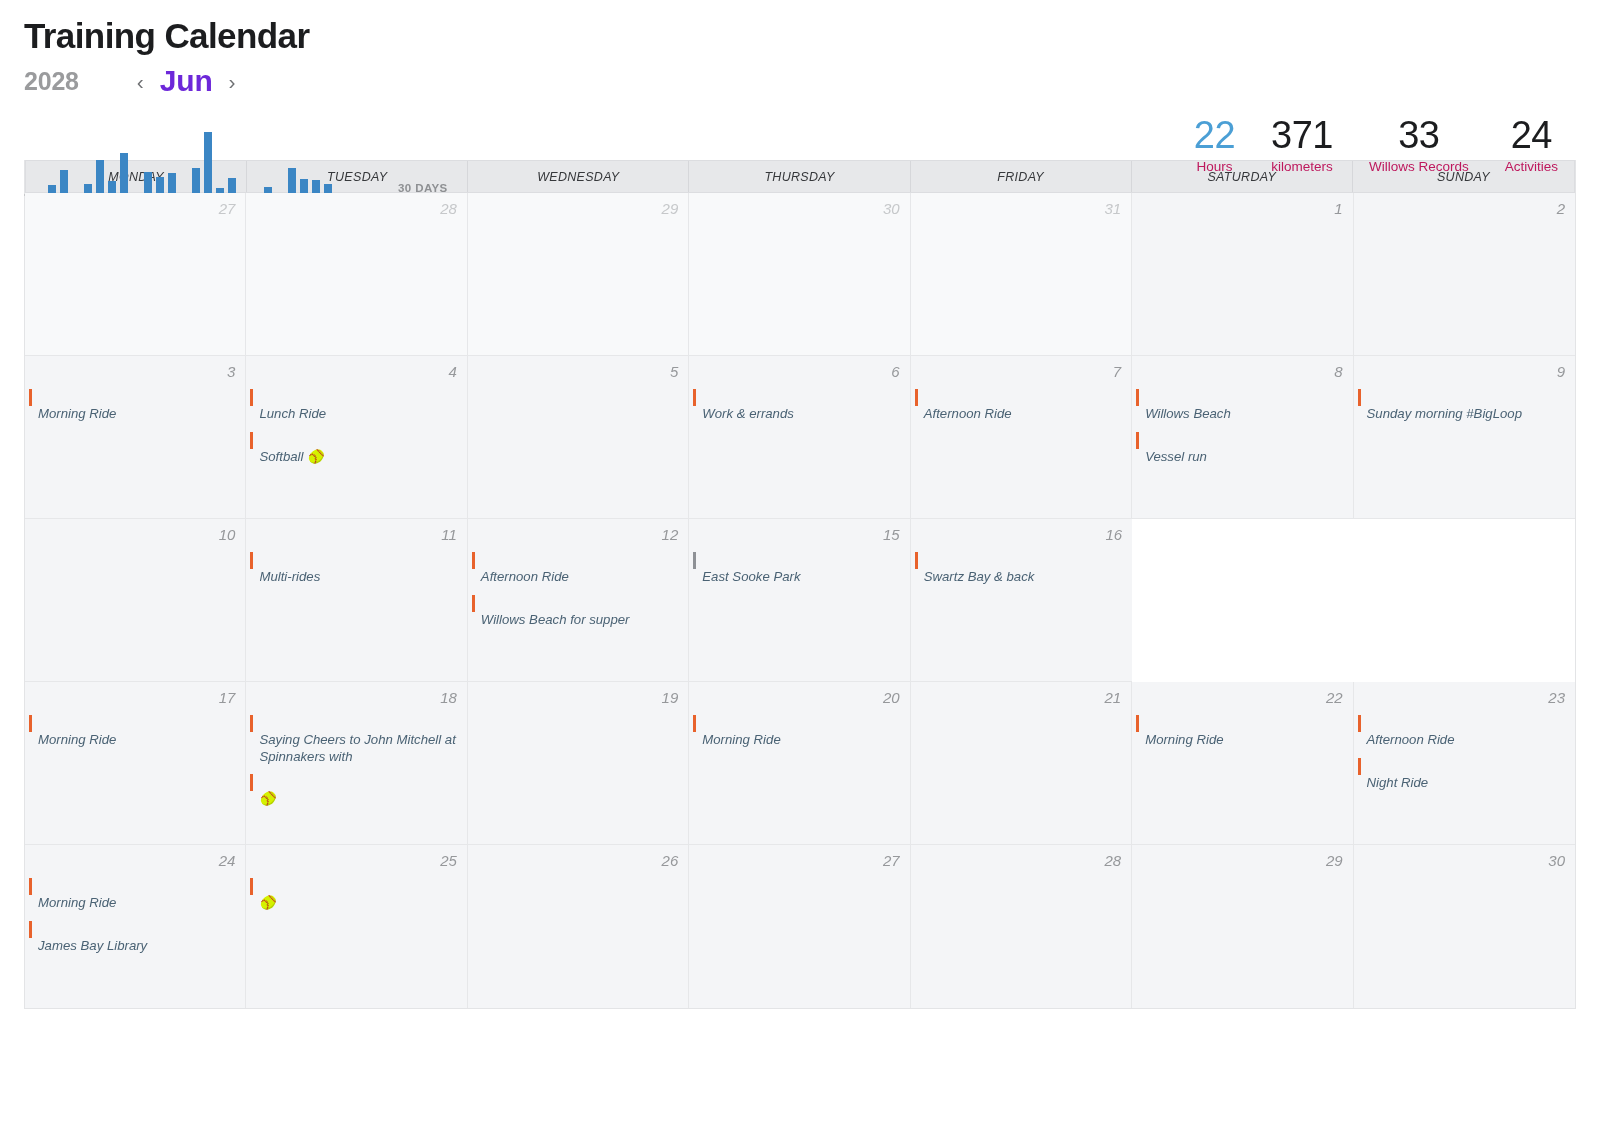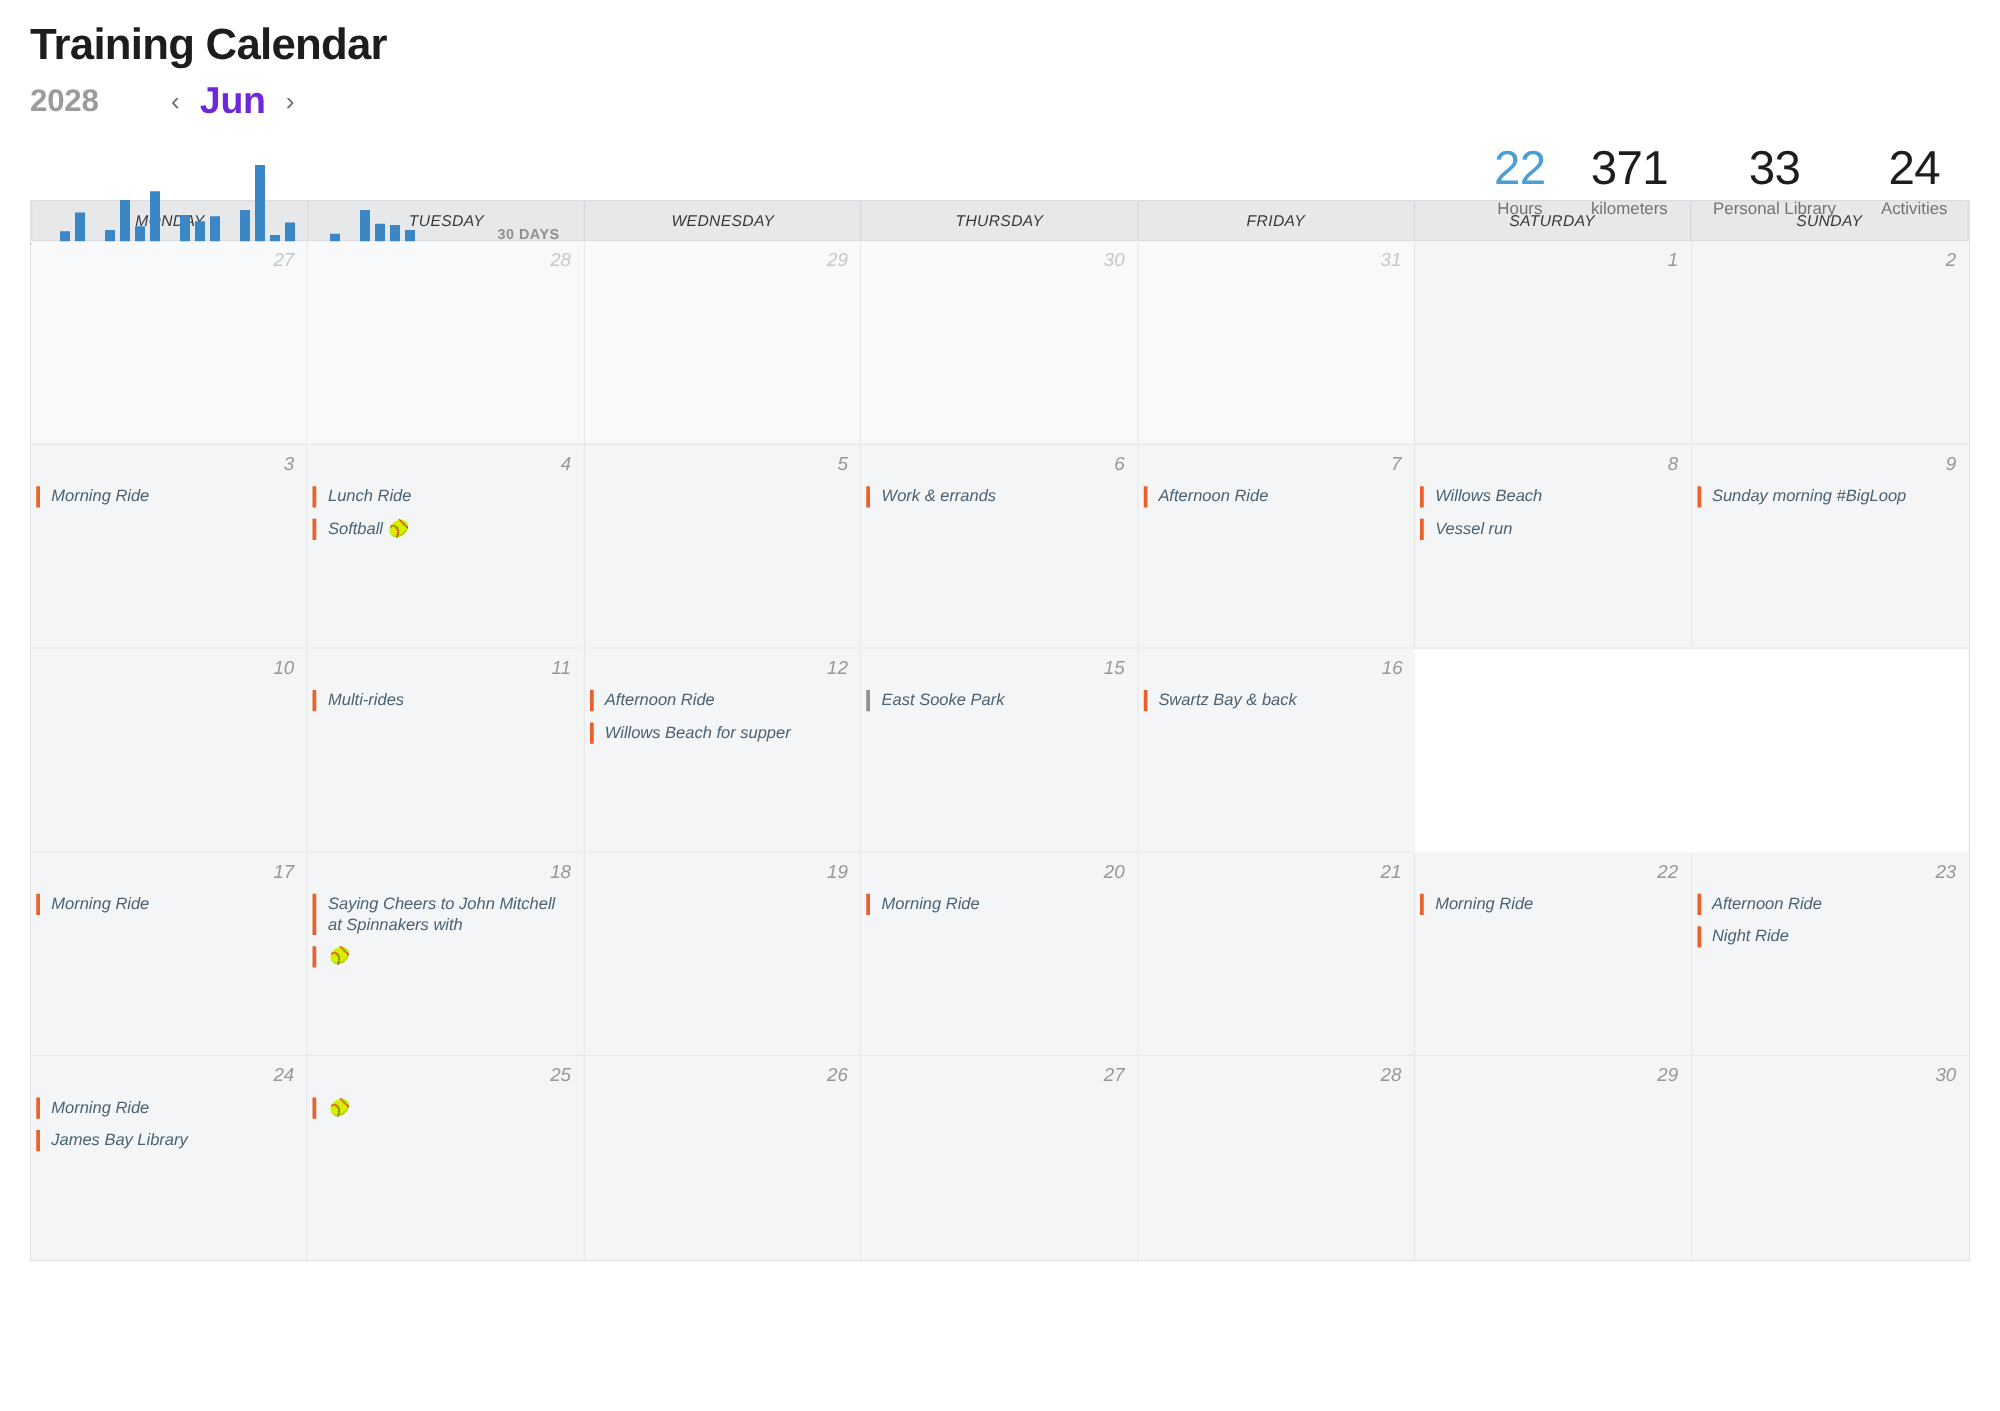--- a/index.html
+++ b/index.html
@@ -124,21 +124,21 @@
   .stat .val {
     font-size: 38px;
     font-weight: 400;
     color: #1c1d1f;
     line-height: 46px;
     letter-spacing: -0.5px;
   }
   .stat.accent .val { color: #4b9fd5; }
   .stat .lbl {
     font-size: 13.5px;
-    color: #737373;
+    color: #be185d;
     margin-top: 1px;
   }
 
   
   .calendar {
     margin: 0 24px;
     width: 1552px;
     border: 1px solid #e3e4e6;
     border-top: none;
     font-style: italic;
@@ -190,20 +190,21 @@
   .events {
     margin-top: 8px;
     padding-left: 0;
   }
 
   .event {
     display: flex;
     align-items: flex-start;
     margin-bottom: 9px;
     padding-left: 4px;
+    flex-direction: column;
   }
 
   .evbar {
     width: 3px;
     min-width: 3px;
     background: #e8622c;
     border-radius: 0;
     align-self: stretch;
     min-height: 17px;
   }
@@ -275,21 +276,21 @@
         <div class="stat accent">
           <div class="val" style="color: rgb(75, 159, 213);">22</div>
           <div class="lbl">Hours</div>
         </div>
         <div class="stat">
           <div class="val" style="color: rgb(28, 29, 31);">371</div>
           <div class="lbl">kilometers</div>
         </div>
         <div class="stat">
           <div class="val" style="color: rgb(28, 29, 31);">33</div>
-          <div class="lbl">Personal Library</div>
+          <div class="lbl">Willows Records</div>
         </div>
         <div class="stat">
           <div class="val" style="color: rgb(28, 29, 31);">24</div>
           <div class="lbl">Activities</div>
         </div>
       </div>
 
   </div>
 
   <div class="calendar">

